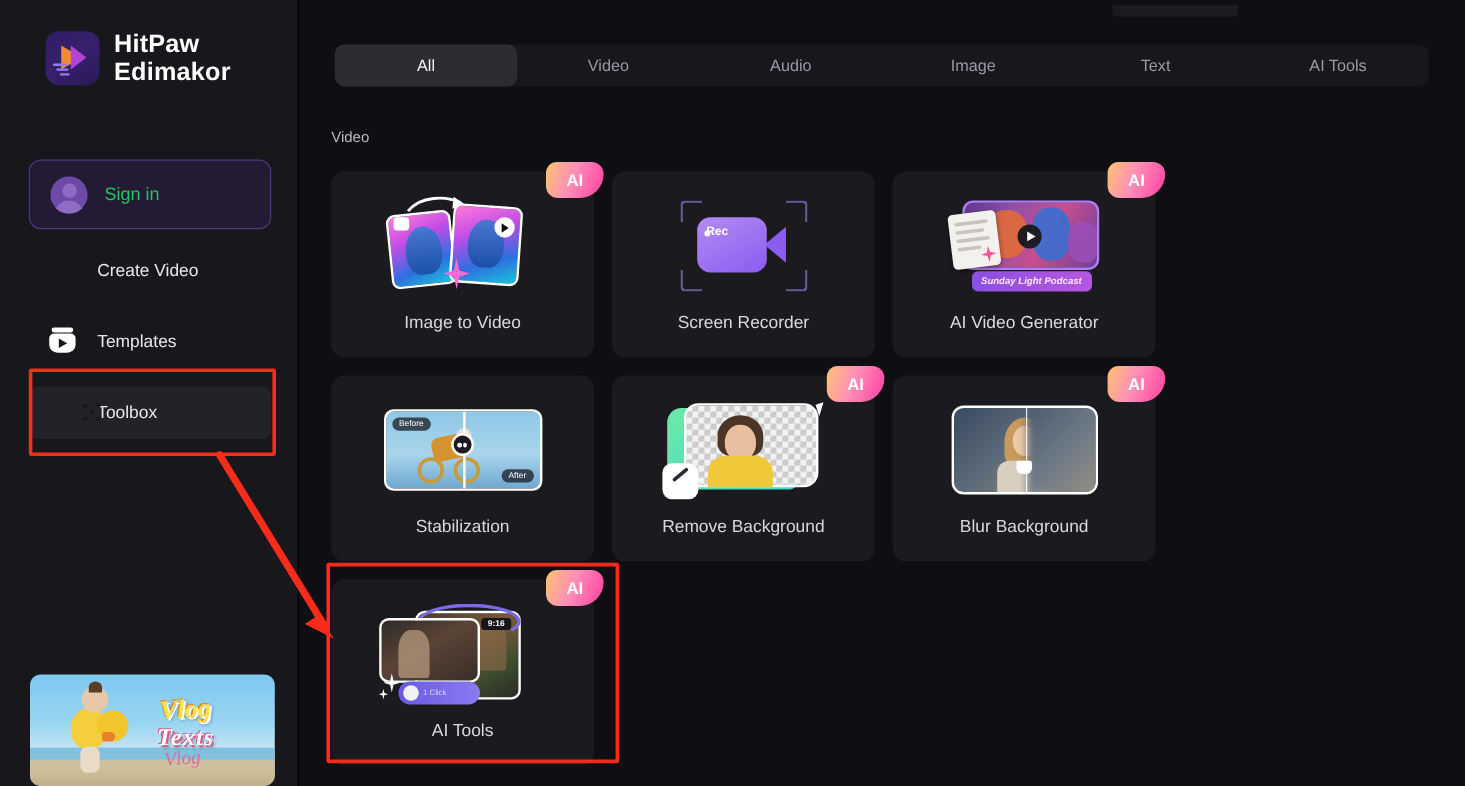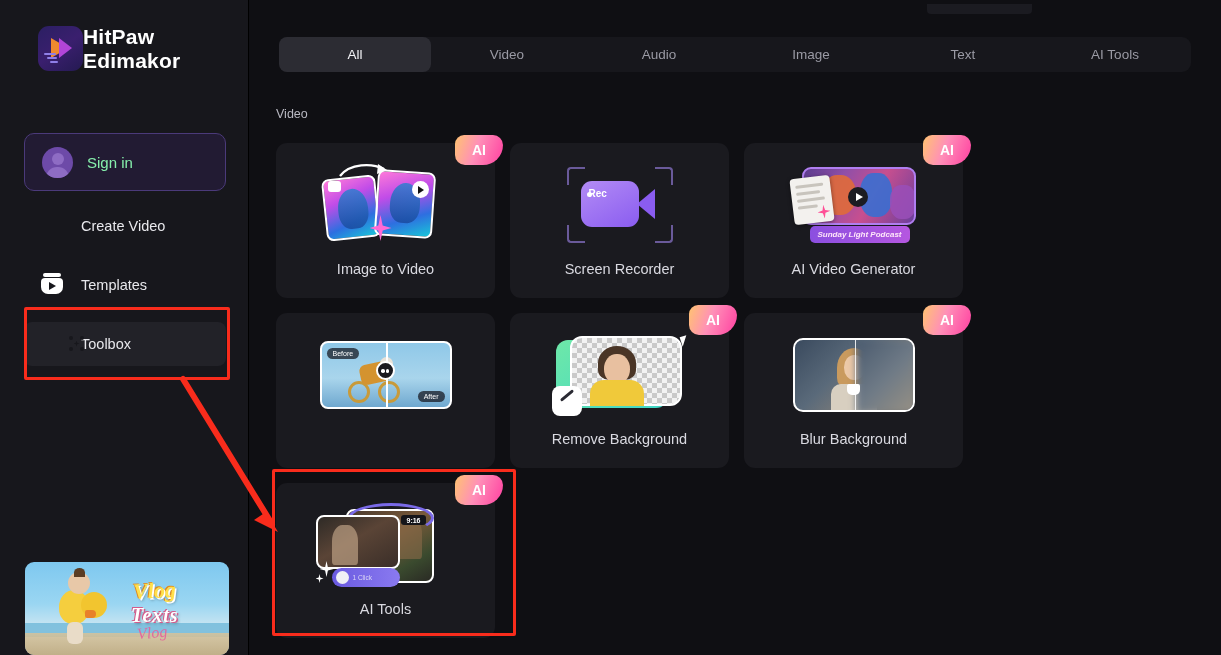--- a/index.html
+++ b/index.html
@@ -10,21 +10,21 @@
     overflow: hidden;
   }
   #app { position: relative; width: 1221px; height: 655px; background: #0f0f13; }
 
   
   #sidebar {
     position: absolute; left: 0; top: 0; width: 249px; height: 655px;
     background: #17171c;
     border-right: 1px solid #000;
   }
-  #brand { position: absolute; left: 38px; top: 25px; display: flex; align-items: center; }
+  #brand { position: absolute; left: 38px; top: 25px; display: flex; align-items: center; gap: 12px; }
   .logo-box {
     width: 45px; height: 45px; border-radius: 11px;
     background: linear-gradient(145deg, #2b1f63 0%, #3a1f6e 50%, #241a52 100%);
     position: relative; overflow: hidden; flex: 0 0 auto;
   }
   .logo-arrow {
     position: absolute; left: 13px; top: 12px; width: 0; height: 0;
     border-top: 10px solid transparent; border-bottom: 10px solid transparent;
     border-left: 17px solid #f08a2e;
   }
@@ -44,21 +44,21 @@
     border: 1px solid #4b3a7a; border-radius: 10px;
     background: #221b33; display: flex; align-items: center; padding-left: 17px; gap: 14px;
     cursor: pointer;
   }
   .avatar {
     width: 31px; height: 31px; border-radius: 50%;
     background: #6d4aa8; position: relative; overflow: hidden; flex: 0 0 auto;
   }
   .avatar::before { content:''; position:absolute; left:9.5px; top:6px; width:12px; height:12px; border-radius:50%; background:#8e6cc4; }
   .avatar::after { content:''; position:absolute; left:4px; top:20px; width:23px; height:15px; border-radius:11px 11px 0 0; background:#8e6cc4; }
-  .signin-label { color: #86efac; font-size: 15px; }
+  .signin-label { color: #22c55e; font-size: 15px; }
 
   .nav-item {
     position: absolute; left: 24px; width: 202px; height: 44px;
     display: flex; align-items: center; padding-left: 17px; gap: 16px;
     border-radius: 8px; cursor: pointer;
   }
   #nav-create { top: 204px; }
   #nav-templates { top: 263px; }
   #nav-toolbox { top: 322px; background: #222228; text-align: right; }
   .nav-label { color: #e8e8ec; font-size: 14.5px; }
@@ -468,20 +468,21 @@
                     <div class="body"></div>
                     <div class="helm"></div>
                   </div>
                 <div class="div"></div>
                 <div class="tagb">Before</div>
                 <div class="taga">After</div>
               </div>
               <div class="knob"></div>
             </div>
           </div>
+          <div class="cname">Stabilization</div>
         </div>
 
         <div class="card">
           <div class="ai-badge">AI</div>
           <div class="thumb">
             <div class="art rbg">
               <div class="green"></div>
               <div class="check"></div>
               <div class="person">
                   <div class="hair"></div>

